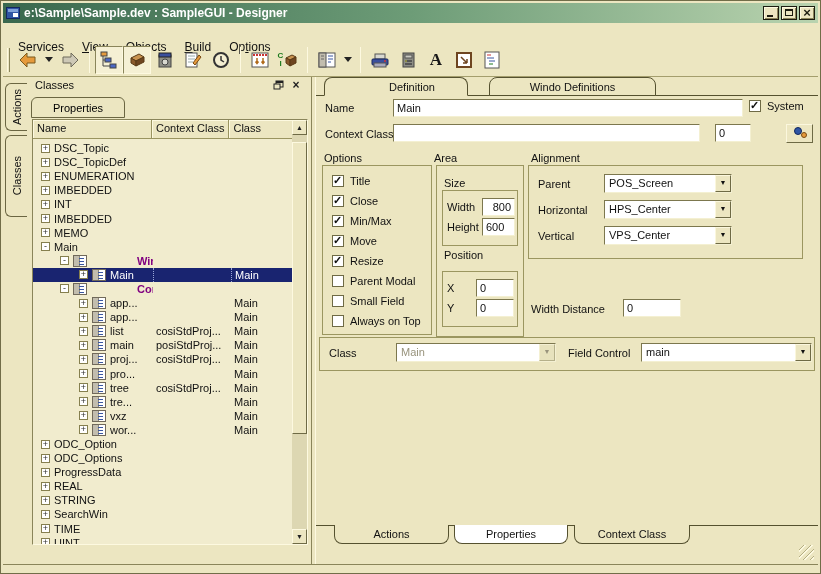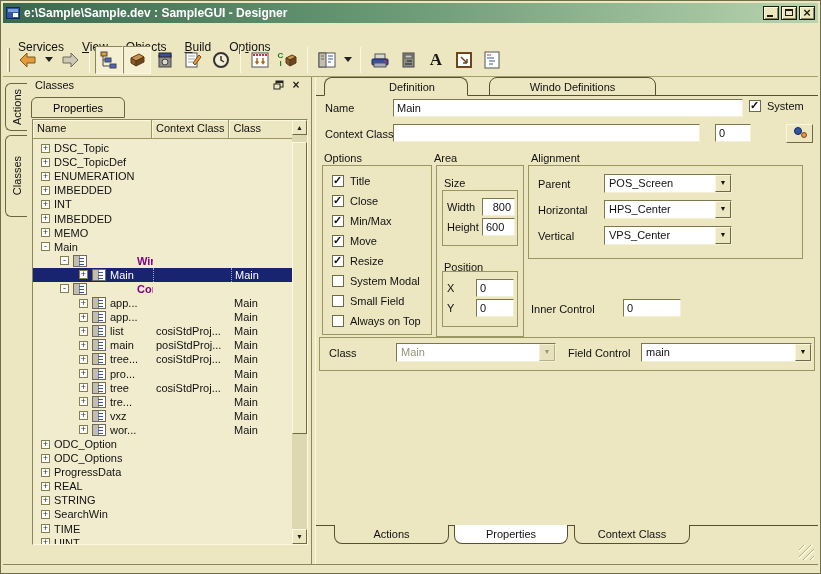--- a/index.html
+++ b/index.html
@@ -404,21 +404,21 @@
                 <span class="node-icon"></span>
                 <span class="lbl">main</span>
               </div>
               <div class="cell-c">posiStdProj...</div>
               <div class="cell-k">Main</div>
             </div>
             <div class="tree-row">
               <div class="cell-n" style="padding-left: 46px;">
                 <span class="expander">+</span>
                 <span class="node-icon"></span>
-                <span class="lbl">tree...</span>
+                <span class="lbl">proj...</span>
               </div>
               <div class="cell-c">cosiStdProj...</div>
               <div class="cell-k">Main</div>
             </div>
             <div class="tree-row">
               <div class="cell-n" style="padding-left: 46px;">
                 <span class="expander">+</span>
                 <span class="node-icon"></span>
                 <span class="lbl">pro...</span>
               </div>
@@ -578,41 +578,41 @@
           <div class="cb-row" style="left: 16px; top: 158px;">
             <span class="cb checked"></span>
             <span>Move</span>
           </div>
           <div class="cb-row" style="left: 16px; top: 178px;">
             <span class="cb checked"></span>
             <span>Resize</span>
           </div>
           <div class="cb-row" style="left: 16px; top: 198px;">
             <span class="cb"></span>
-            <span>System Modal</span>
+            <span>Parent Modal</span>
           </div>
           <div class="cb-row" style="left: 16px; top: 218px;">
             <span class="cb"></span>
             <span>Small Field</span>
           </div>
           <div class="cb-row" style="left: 16px; top: 238px;">
             <span class="cb"></span>
             <span>Always on Top</span>
           </div>
         </div>
 
       <span class="lbl-s" style="left:118px;top:75px;text-align:center;">Area</span>
       <div class="gbox" style="left:120px;top:88px;width:88px;height:172px;"></div>
       <span class="lbl-s" style="left:128px;top:100px;">Size</span>
       <div class="gbox" style="left:126px;top:113px;width:76px;height:56px;"></div>
       <span class="lbl-s" style="left:131px;top:124px;">Width</span>
       <input class="inp" style="left: 166px; top: 121px; width: 33px; text-align: right;" value="800">
       <span class="lbl-s" style="left:131px;top:144px;">Height</span>
       <input class="inp" style="left: 166px; top: 141px; width: 33px;" value="600">
-      <span class="lbl-s" style="left:128px;top:184px;">Position</span>
+      <span class="lbl-s" style="left:128px;top:172px;">Position</span>
       <div class="gbox" style="left:126px;top:194px;width:76px;height:56px;"></div>
       <span class="lbl-s" style="left:131px;top:205px;">X</span>
       <input class="inp" style="left: 160px; top: 202px; width: 38px;" value="0">
       <span class="lbl-s" style="left:131px;top:225px;">Y</span>
       <input class="inp" style="left: 160px; top: 222px; width: 38px;" value="0">
 
       <span class="lbl-s" style="left:215px;top:75px;">Alignment</span>
       <div class="gbox" style="left:212px;top:88px;width:275px;height:94px;"></div>
       <div id="alignment-rows">
           <span class="lbl-s" style="left: 222px; top: 101px;">Parent</span>
@@ -625,21 +625,21 @@
             <span class="val">HPS_Center</span>
             <span class="arrow"></span>
           </div>
           <span class="lbl-s" style="left: 222px; top: 153px;">Vertical</span>
           <div class="combo" style="left: 288px; top: 149px; width: 128px;">
             <span class="val">VPS_Center</span>
             <span class="arrow"></span>
           </div>
         </div>
 
-      <span class="lbl-s" style="left:215px;top:226px;">Inner Control</span>
+      <span class="lbl-s" style="left:215px;top:226px;">Width Distance</span>
       <input class="inp" style="left: 307px; top: 222px; width: 58px;" value="0">
 
       <div class="gbox" style="left:3px;top:260px;width:496px;height:34px;"></div>
       <span class="lbl-s" style="left:13px;top:270px;">Class</span>
       <div class="combo disabled" style="left:80px;top:266px;width:160px;">
         <span class="val">Main</span>
         <span class="arrow"></span>
       </div>
       <span class="lbl-s" style="left:252px;top:270px;">Field Control</span>
       <div class="combo" style="left:325px;top:266px;width:171px;">

